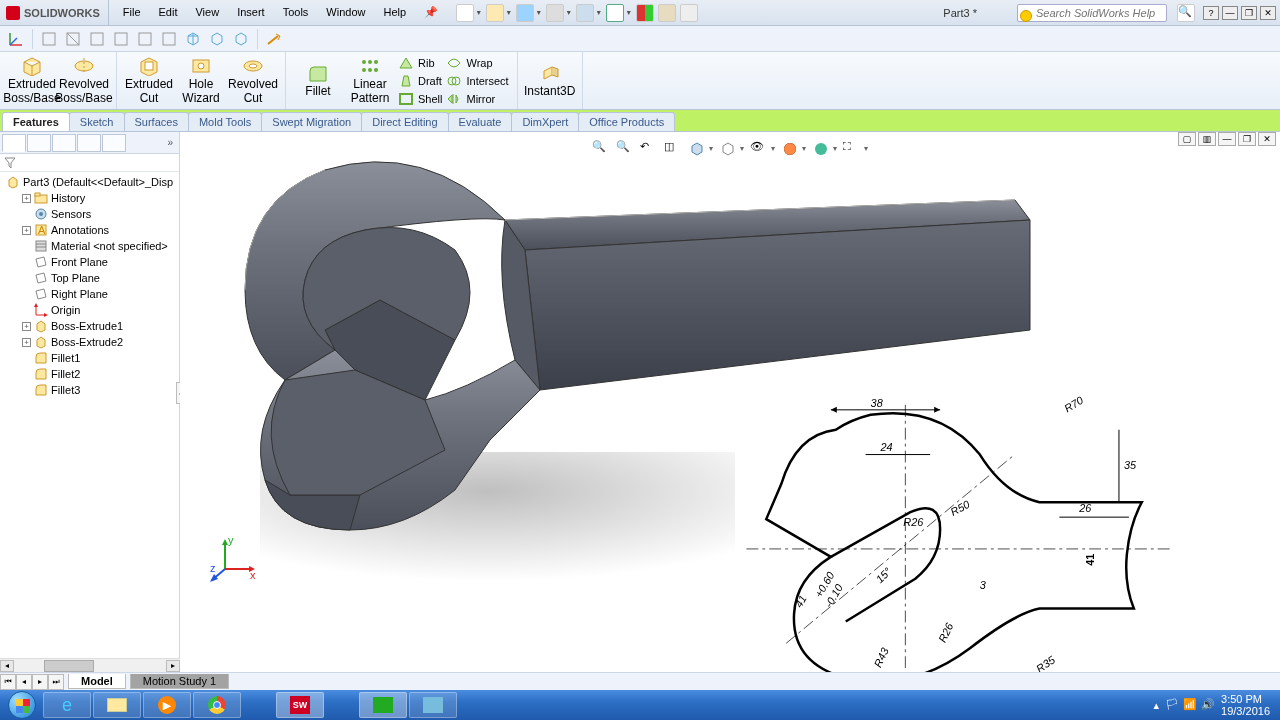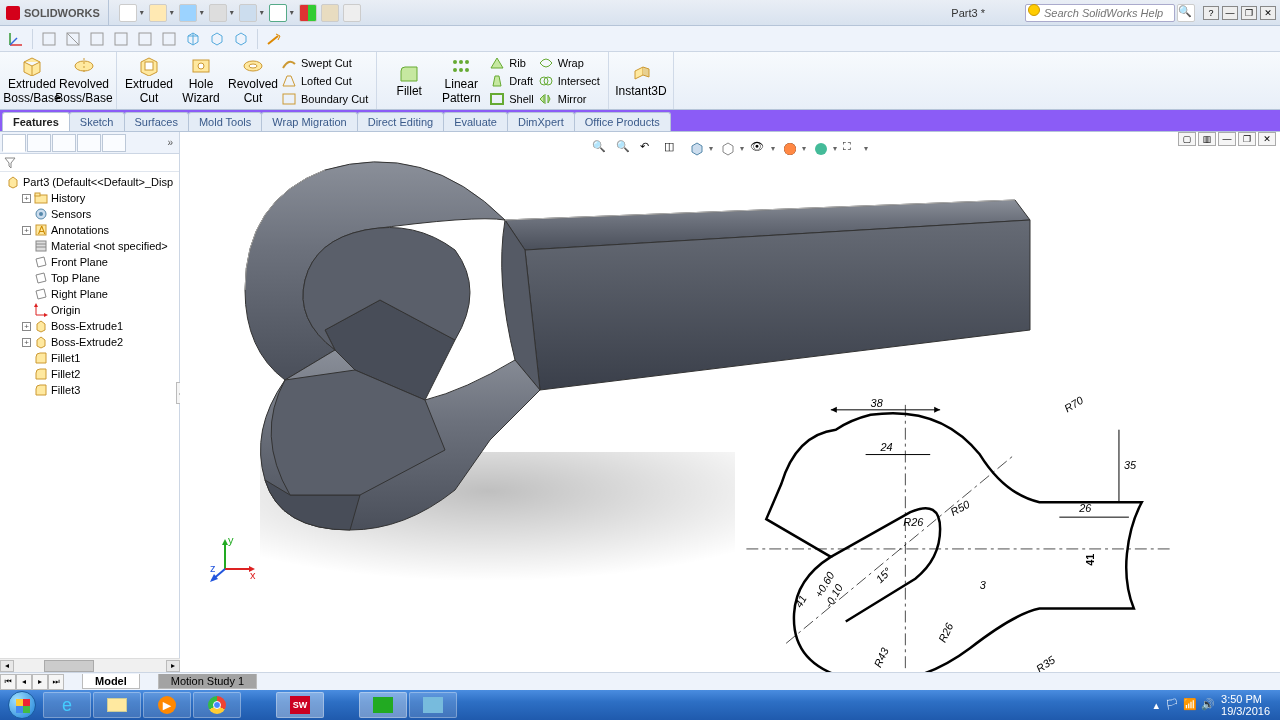--- a/index.html
+++ b/index.html
@@ -9,21 +9,21 @@
 .titlebar { height:26px; background:linear-gradient(#e9eef5,#d8e2ef); display:flex; align-items:center; padding:0 4px; border-bottom:1px solid #b5c4d8; }
 .logo { font-weight:bold; color:#555; font-size:11px; display:flex; align-items:center; gap:4px; padding:0 8px 0 2px; border-right:1px solid #b5c4d8; height:100%; }
 .logo-icon { width:14px; height:14px; background:#d4001a; border-radius:2px; }
 .menus { display:flex; gap:2px; margin-left:6px; }
 .menus span { padding:3px 8px; cursor:default; }
 .tb-icons { display:flex; gap:4px; margin-left:10px; align-items:center; }
 .tb-icon { width:18px; height:18px; background:#eee; border:1px solid #ccc; border-radius:2px; position:relative; }
 .tb-icon.dd::after { content:"▾"; font-size:8px; position:absolute; right:-8px; top:3px; color:#555; }
 .tb-icon.dd { margin-right:8px; }
 .doc-title { margin-left:auto; padding:0 40px; color:#333; }
-.search-help { display:flex; align-items:flex-start; gap:2px; }
+.search-help { display:flex; align-items:flex-end; gap:10px; }
 .search-help input { width:150px; height:18px; border:1px solid #aac; border-radius:2px; padding:0 4px 0 18px; background:#fff; font-style:italic; color:#999; }
 .search-help .bulb { position:absolute; margin-left:3px; width:12px; height:12px; background:#ffcc00; border-radius:50%; border:1px solid #cc9900; }
 .wincontrols { display:flex; gap:3px; margin-left:8px; }
 .wincontrols div { width:16px; height:14px; border:1px solid #888; background:#eee; font-size:9px; text-align:center; line-height:12px; }
 
 
 .quickbar { height:26px; background:#eef3fb; border-bottom:1px solid #ccd6e4; display:flex; align-items:center; padding:0 6px; gap:4px; }
 .qicon { width:20px; height:20px; border:1px solid transparent; position:relative; }
 .qicon svg { width:18px; height:18px; }
 
@@ -31,21 +31,21 @@
 .ribbon { height:58px; background:linear-gradient(#f7fafd,#e8eff8); display:flex; align-items:stretch; border-bottom:1px solid #b5c4d8; }
 .rgroup { display:flex; align-items:center; padding:2px 6px; border-right:1px solid #d0dae8; }
 .rbtn-big { display:flex; flex-direction:column; align-items:center; justify-content:center; width:52px; height:54px; text-align:center; line-height:1.1; gap:2px; cursor:default; }
 .rbtn-big .ric { width:24px; height:20px; }
 .rbtn-big span { font-size:12px; }
 .rbtn-sm { display:flex; align-items:center; gap:4px; height:18px; padding:0 2px; white-space:nowrap; }
 .rbtn-sm .ric { width:16px; height:14px; }
 .rcol { display:flex; flex-direction:column; justify-content:center; gap:0; }
 
 
-.tabstrip { height:22px; background:#8b5cf6; display:flex; align-items:flex-end; padding-left:2px; gap:0; border-bottom:1px solid #b5c4d8; }
+.tabstrip { height:22px; background:#bef264; display:flex; align-items:flex-end; padding-left:2px; gap:0; border-bottom:1px solid #b5c4d8; }
 .tab { padding:3px 10px; background:#e4ecf6; border:1px solid #b5c4d8; border-bottom:none; border-radius:3px 3px 0 0; margin-right:-1px; color:#3a5a8a; cursor:default; }
 .tab.active { background:#fff; font-weight:bold; color:#222; }
 
 
 .main { display:flex; height:552px; position:relative; }
 .side { width:180px; background:#fff; border-right:1px solid #ccd6e4; display:flex; flex-direction:column; }
 .side-tabs { height:22px; background:#eef3fb; display:flex; align-items:center; padding:0 2px; gap:1px; border-bottom:1px solid #ccd6e4; }
 .stab { width:24px; height:18px; border:1px solid #bcc8d8; background:#fafcff; }
 .stab.active { background:#fff; border-bottom:1px solid #fff; }
 .side-expand { margin-left:auto; padding:0 4px; font-size:10px; color:#555; }
@@ -74,21 +74,21 @@
 
 .drawing { position:absolute; right:95px; bottom:-10px; width:450px; height:310px; background:#fff; border:1px solid #fff; }
 
 
 .triad { position:absolute; left:30px; bottom:100px; width:50px; height:50px; }
 
 
 .btabs { position:absolute; left:0; bottom:30px; width:1280px; height:18px; background:#eef3fb; border-top:1px solid #ccd6e4; display:flex; align-items:center; }
 .btab-nav { display:flex; }
 .btab-nav div { width:16px; height:16px; border:1px solid #bbb; background:#f5f5f5; font-size:8px; text-align:center; line-height:14px; }
-.btab { padding:1px 12px; background:#fff; border:1px solid #bbb; border-top:none; margin-left:18px; font-weight:bold; }
+.btab { padding:1px 12px; background:#fff; border:1px solid #bbb; border-top:none; margin-left:4px; font-weight:bold; }
 .btab.inactive { background:#a3a3a3; font-weight:normal; }
 
 
 .status { position:absolute; left:0; bottom:14px; width:1280px; height:16px; background:#eef3fb; display:flex; align-items:center; padding:0 6px; font-size:10px; color:#333; border-top:1px solid #d0dae8; }
 .status .right { margin-left:auto; display:flex; gap:10px; align-items:center; }
 .units { border:1px solid #bbb; padding:0 8px; background:#fff; }
 
 
 .taskbar { position:absolute; left:0; bottom:0; width:1280px; height:30px; background:linear-gradient(#4a8de0,#2d6fc4 40%,#1f5aad); display:flex; align-items:center; padding:0 2px; }
 .start { width:40px; height:30px; display:flex; align-items:center; justify-content:center; }
@@ -108,20 +108,30 @@
 .splitter { position:absolute; left:176px; top:250px; width:10px; height:22px; background:#f5f5f5; border:1px solid #bbb; display:flex; align-items:center; justify-content:center; font-size:8px; }
 </style>
 </head>
 <body>
 
 <div class="titlebar">
   <div class="logo">
     <div class="logo-icon"></div>
     <span>SOLIDWORKS</span>
   </div>
+  <div class="menus">
+    <span>File</span>
+    <span>Edit</span>
+    <span>View</span>
+    <span>Insert</span>
+    <span>Tools</span>
+    <span>Window</span>
+    <span>Help</span>
+    <span style="color:#d90">📌</span>
+  </div>
   <div class="tb-icons">
     <div class="tb-icon dd" style="background:#fff"></div>
     <div class="tb-icon dd" style="background:#ffe9b3"></div>
     <div class="tb-icon dd" style="background:#9cd3ff"></div>
     <div class="tb-icon dd" style="background:#ddd"></div>
     <div class="tb-icon dd" style="background:#cde"></div>
     <div class="tb-icon dd" style="background:#fff;border-color:#5a8"></div>
     <div class="tb-icon" style="background:linear-gradient(90deg,#d33 50%,#3c3 50%)"></div>
     <div class="tb-icon" style="background:#e8dcc0"></div>
     <div class="tb-icon" style="background:#eee"></div>
@@ -212,40 +222,20 @@
           <circle cx="12" cy="10" r="3" fill="#fff" stroke="#cc9933"></circle>
         </svg>
       <span>Hole Wizard</span>
     </div>
     <div class="rbtn-big">
       <svg class="ric" viewBox="0 0 24 20">
           <ellipse cx="12" cy="10" rx="9" ry="5" fill="#ffe9a0" stroke="#cc9933"></ellipse>
           <ellipse cx="12" cy="10" rx="4" ry="2" fill="#fff" stroke="#cc9933"></ellipse>
         </svg>
       <span>Revolved Cut</span>
-    </div>
-    <div class="rcol">
-      <div class="rbtn-sm">
-          <svg class="ric" viewBox="0 0 16 14">
-            <path d="M2 12 Q8 2 14 8" fill="none" stroke="#cc9933" stroke-width="2"></path>
-          </svg>
-          <span>Swept Cut</span>
-        </div>
-      <div class="rbtn-sm">
-          <svg class="ric" viewBox="0 0 16 14">
-            <path d="M2 12 L6 2 L10 2 L14 12 Z" fill="none" stroke="#cc9933"></path>
-          </svg>
-          <span>Lofted Cut</span>
-        </div>
-      <div class="rbtn-sm">
-          <svg class="ric" viewBox="0 0 16 14">
-            <rect x="2" y="2" width="12" height="10" fill="none" stroke="#cc9933"></rect>
-          </svg>
-          <span>Boundary Cut</span>
-        </div>
     </div>
   </div>
   <div class="rgroup">
     <div class="rbtn-big">
         <svg class="ric" viewBox="0 0 24 20">
           <path d="M4 18 L4 8 Q4 4 8 4 L20 4 L20 18 Z" fill="#c6e8a0" stroke="#6a3"></path>
         </svg>
         <span>Fillet</span>
       </div>
     <div class="rbtn-big">
@@ -310,21 +300,21 @@
         <span>Instant3D</span>
       </div>
   </div>
 </div>
 
 <div class="tabstrip">
   <div class="tab active">Features</div>
   <div class="tab">Sketch</div>
   <div class="tab">Surfaces</div>
   <div class="tab">Mold Tools</div>
-  <div class="tab">Wrap Migration</div>
+  <div class="tab">Swept Migration</div>
   <div class="tab">Direct Editing</div>
   <div class="tab">Evaluate</div>
   <div class="tab">DimXpert</div>
   <div class="tab">Office Products</div>
 </div>
 
 <div class="main">
 
   <div class="side">
     <div class="side-tabs">

